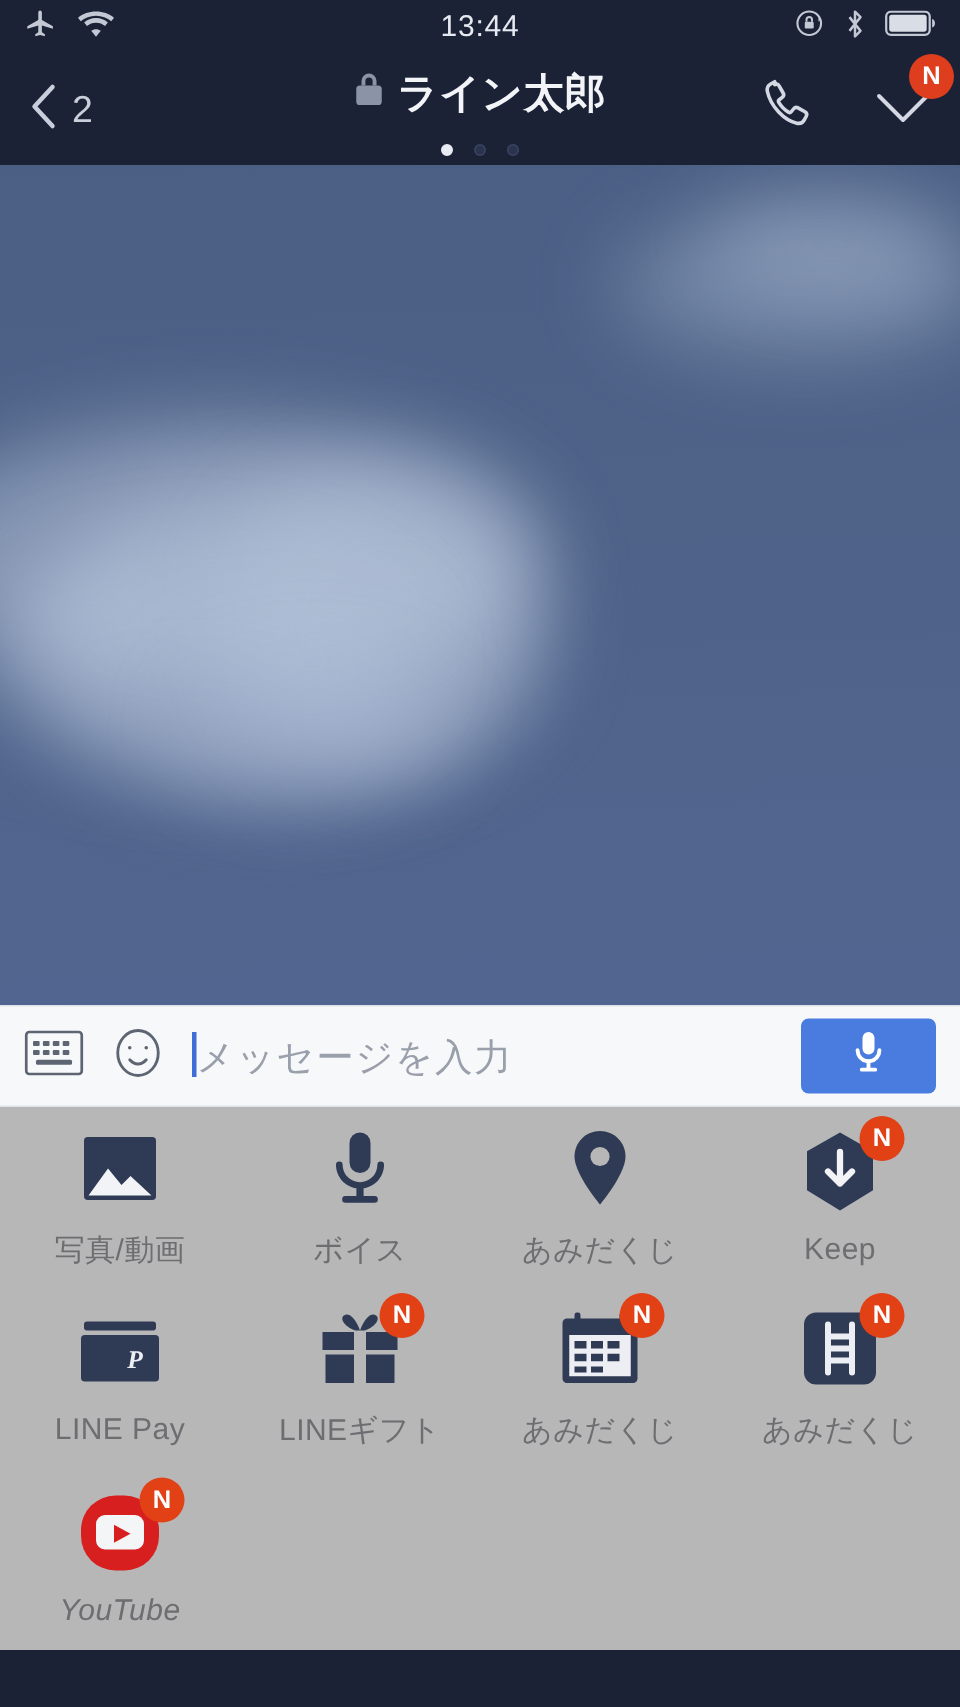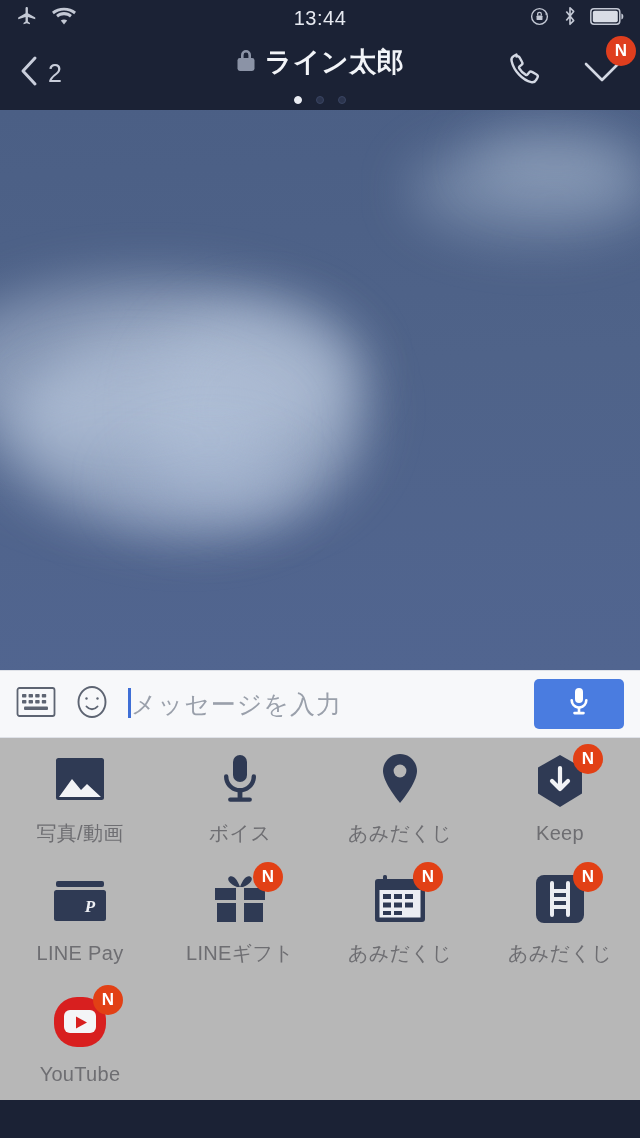--- a/index.html
+++ b/index.html
@@ -91,21 +91,21 @@
     grid-template-rows: repeat(3, 1fr);
     align-items: center;
   }
   .attach-item {
     display: flex; flex-direction: column; align-items: center;
     gap: 12px; cursor: pointer; user-select: none;
   }
   .attach-icon-box { position: relative; width: 58px; height: 58px;
                      display: flex; align-items: center; justify-content: center; }
   .attach-label { color: #6e6e72; font-size: 20px; letter-spacing: .3px; }
-  .attach-label.red { color: #6e6e72; }
+  .attach-label.red { color: #6e6e72; font-style: italic; }
   .badge-n {
     position: absolute; top: -8px; right: -14px;
     width: 30px; height: 30px; border-radius: 50%;
     background: #e24015; color: #fff; font-size: 17px; font-weight: 700;
     display: flex; align-items: center; justify-content: center;
   }
   .dl-icon { position: absolute; top: -28px; right: -26px; opacity: .45; }
 </style>
 </head>
 <body>

